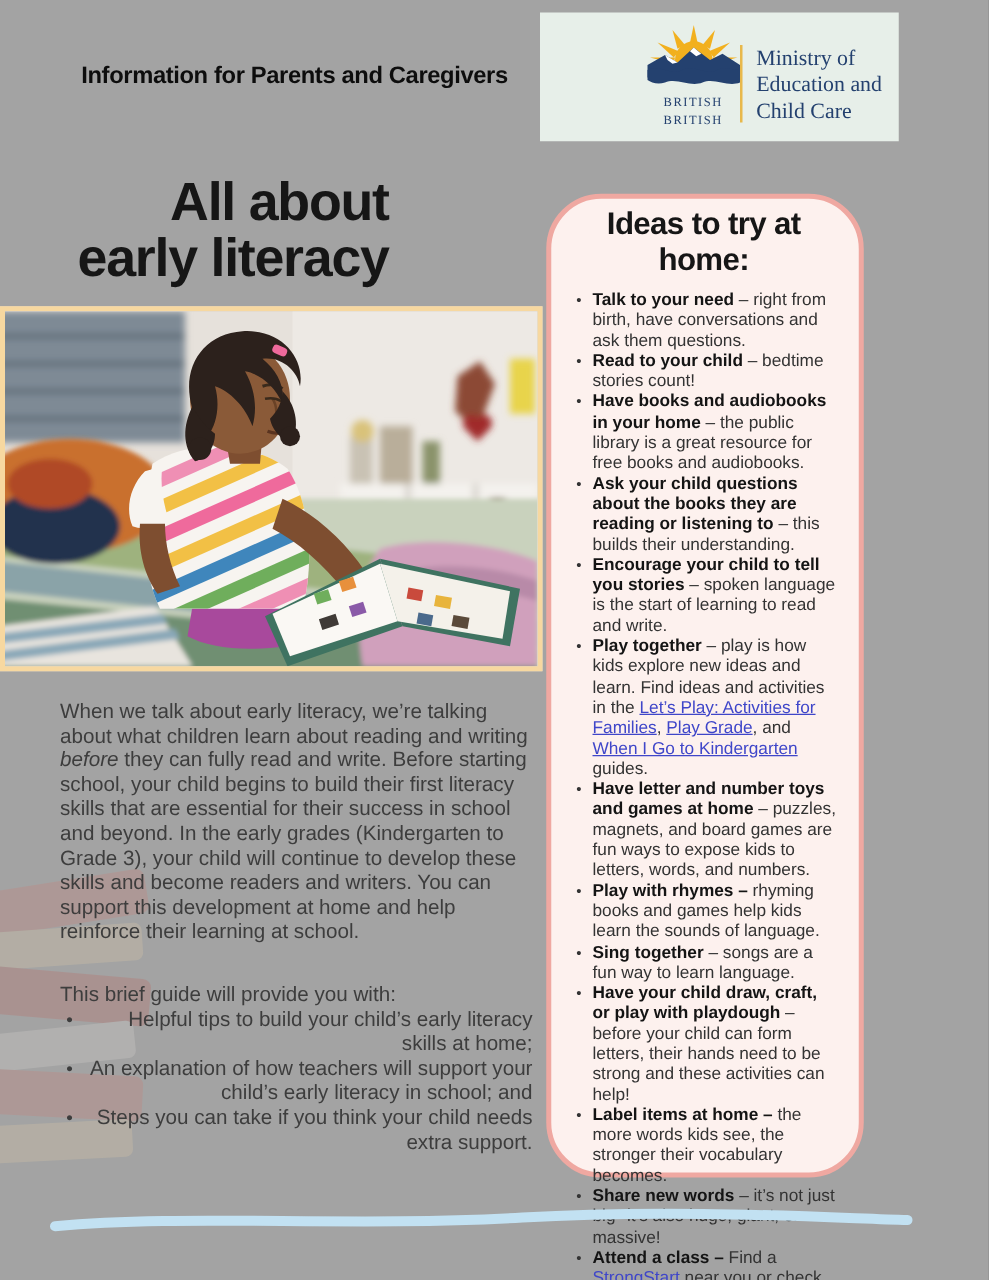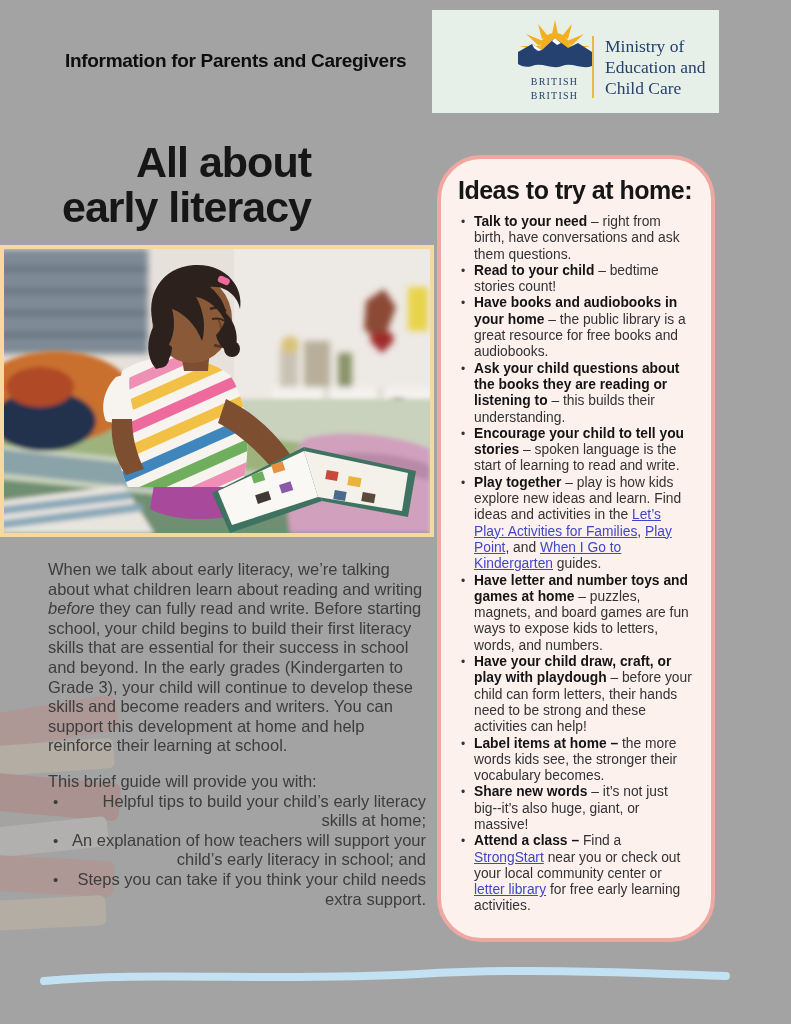--- a/index.html
+++ b/index.html
@@ -40,31 +40,31 @@
   .photo {
     position:absolute; left:0px; top:245px; width:434px; height:292px;
     border:4px solid #f7d8a0; background:#ded9d3; overflow:hidden;
   }
   .photo svg { display:block; }
   
   .body-text {
     position:absolute; left:48px; top:560px; width:378px;
     font-size:16.5px; line-height:19.6px; color:#3d3d3d;
   }
-  .body-text p.guide-intro { margin-top:16px; }
+  .body-text p.guide-intro { margin-top:31px; }
   ul.guide-list { list-style:none; }
   ul.guide-list li { position:relative; padding-left:19px;text-align:right; }
   ul.guide-list li::before {
     content:"•"; position:absolute; left:5px; top:0; font-size:15px; color:#3d3d3d;
   }
   
   .idea-box {
-    position:absolute; left:437px; top:155px; width:278px; height:787px;
+    position:absolute; left:437px; top:155px; width:254px; height:787px;
     background:#fdf1ee; border:4px solid #efa8a1; border-radius:44px;
-    padding:17px 18px 10px 16px;
+    padding:6px 18px 10px 16px;
   }
   .idea-box h2 {
     text-align:center; font-size:25px; font-weight:800; letter-spacing:-0.5px;
     color:#161616; margin-bottom:9px;
   }
   ul.ideas-list { list-style:none; font-size:13.8px; line-height:16.3px; color:#333; }
   ul.ideas-list li { position:relative; padding-left:17px; }
   ul.ideas-list li::before {
     content:"•"; position:absolute; left:4px; top:0; font-size:12px; color:#333;
   }
@@ -267,22 +267,24 @@
   </div>
 
   <aside class="idea-box">
     <h2>Ideas to try at home:</h2>
     <ul class="ideas-list" id="ideas-list">
         <li><strong>Talk to your need</strong> – right from birth, have conversations and ask them questions.</li>
         <li><strong>Read to your child</strong> – bedtime stories count!</li>
         <li><strong>Have books and audiobooks in your home</strong> – the public library is a great resource for free books and audiobooks.</li>
         <li><strong>Ask your child questions about the books they are reading or listening to</strong> – this builds their understanding.</li>
         <li><strong>Encourage your child to tell you stories</strong> – spoken language is the start of learning to read and write.</li>
-        <li><strong>Play together</strong> – play is how kids explore new ideas and learn. Find ideas and activities in the <a href="#">Let’s Play: Activities for Families</a>, <a href="#">Play Point</a>, and <a href="#">When I Go to Kindergarten</a> guides.</li>
+        <li><strong>Play together</strong> – play is how kids explore new ideas and learn. Find ideas and activities in the <a href="#">Let’s Play: Activities for Families</a>, <a href="#">Play Grade</a>, and <a href="#">When I Go to Kindergarten</a> guides.</li>
         <li><strong>Have letter and number toys and games at home</strong> – puzzles, magnets, and board games are fun ways to expose kids to letters, words, and numbers.</li>
+        <li><strong>Play with rhymes –</strong> rhyming books and games help kids learn the sounds of language.</li>
+        <li><strong>Sing together</strong> – songs are a fun way to learn language.</li>
         <li><strong>Have your child draw, craft, or play with playdough</strong> – before your child can form letters, their hands need to be strong and these activities can help!</li>
         <li><strong>Label items at home –</strong> the more words kids see, the stronger their vocabulary becomes.</li>
         <li><strong>Share new words</strong> – it’s not just big--it’s also huge, giant, or massive!</li>
         <li><strong>Attend a class –</strong> Find a <a href="#">StrongStart</a> near you or check out your local community center or <a href="#">letter library</a> for free early learning activities.</li>
       </ul>
   </aside>
 
   <svg class="wave" width="700" height="30" viewBox="0 0 700 30">
     <path d="M6 18 C110 8 240 19 380 11 C500 4 620 11 688 13" fill="none" stroke="#c2e1f2" stroke-width="8" stroke-linecap="round"></path>
   </svg>

